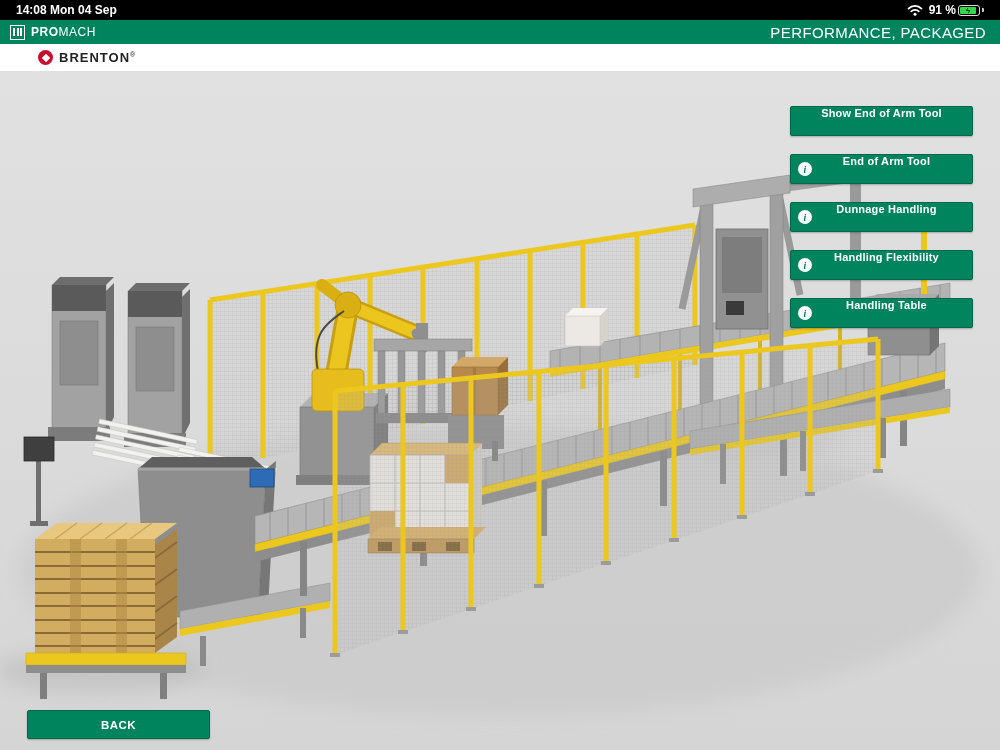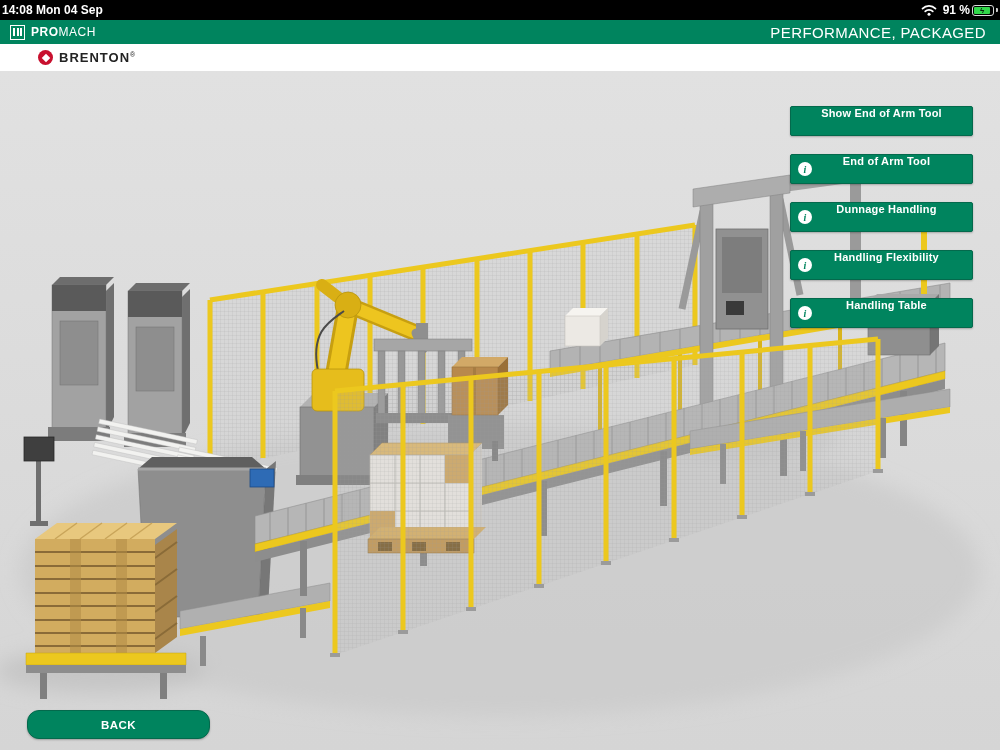--- a/index.html
+++ b/index.html
@@ -2,21 +2,21 @@
 <html><head>
 <meta charset="utf-8">
 <style>
   *{margin:0;padding:0;box-sizing:border-box}
   html,body{width:1000px;height:750px}
   body{font-family:"Liberation Sans",sans-serif;background:#000}
   .app{width:1000px;height:750px;display:flex;flex-direction:column;overflow:hidden}
 
   
   .status-bar{height:20px;background:#000;color:#fff;display:flex;align-items:center;
-    justify-content:space-between;padding:0 2px;font-size:12px;font-weight:600;flex:0 0 auto}
+    justify-content:space-between;padding:0 16px;font-size:12px;font-weight:600;flex:0 0 auto}
   .status-right{display:flex;align-items:center;gap:6px}
   .battery{display:flex;align-items:center;gap:2px}
   .battery-body{width:22px;height:11px;border:1px solid rgba(255,255,255,.85);border-radius:3px;
     padding:1px;position:relative}
   .battery-fill{height:100%;width:88%;background:#32d74b;border-radius:1px}
   .battery-bolt{position:absolute;left:7px;top:0;font-size:8px;line-height:9px;color:#05240c}
   .battery-cap{width:2px;height:4px;background:rgba(255,255,255,.8);border-radius:0 1px 1px 0}
 
   
   .header{height:24px;background:#00845E;display:flex;align-items:center;
@@ -48,21 +48,21 @@
     flex-direction:column;gap:18px;z-index:5}
   .green-btn{position:relative;height:30px;background:#00845E;border:1px solid #04694c;
     border-radius:2px;color:#fff;font-size:11px;font-weight:700;display:flex;align-items:flex-start;
     justify-content:center;cursor:pointer;box-shadow:0 1px 2px rgba(0,0,0,.25);
     font-family:inherit;letter-spacing:.2px;padding:0 4px 0 14px}
   .green-btn.no-icon{padding-left:4px}
   .info-dot{position:absolute;left:7px;top:50%;transform:translateY(-50%);width:14px;height:14px;
     border-radius:50%;background:#fff;color:#00845E;font-size:10px;font-weight:700;display:flex;
     align-items:center;justify-content:center;font-family:"Liberation Serif",serif;font-style:italic}
   .back-btn{position:absolute;left:27px;bottom:11px;width:183px;height:29px;background:#00845E;
-    border:1px solid #04694c;border-radius:12px;color:#fff;font-size:11.5px;font-weight:700;
+    border:1px solid #04694c;border-radius:2px;color:#fff;font-size:11.5px;font-weight:700;
     display:flex;align-items:center;justify-content:center;cursor:pointer;
     box-shadow:0 1px 2px rgba(0,0,0,.25);font-family:inherit;letter-spacing:.4px;z-index:5}
 </style>
 </head>
 <body>
 
 <div class="app">
 
   <div class="status-bar">
     <span>14:08 Mon 04 Sep</span>

